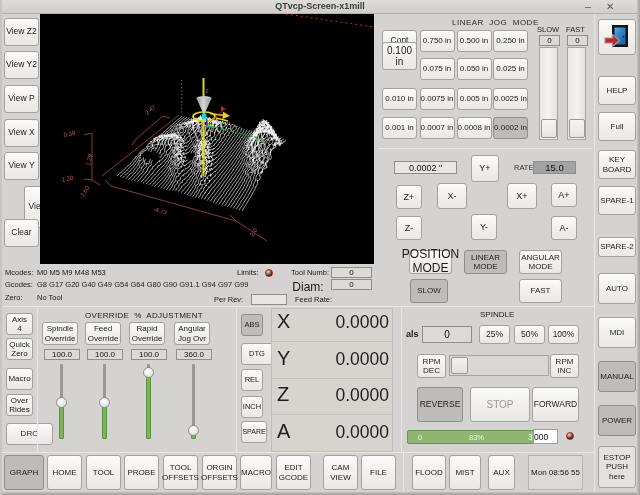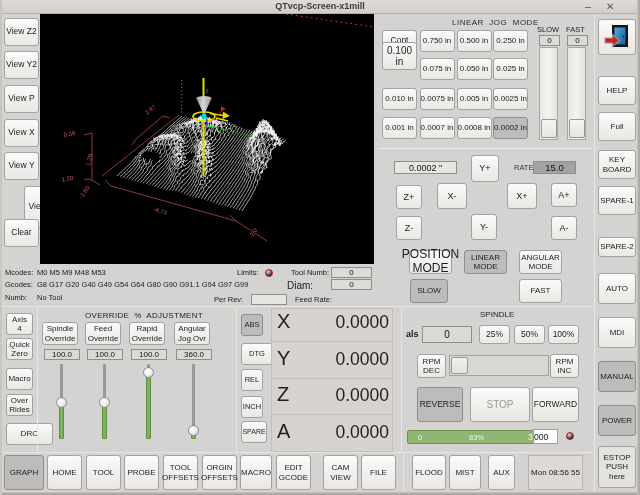--- a/index.html
+++ b/index.html
@@ -122,23 +122,23 @@
 <div class="btn sel" style="left:410px;top:279px;width:38px;height:24px;font-size:8px;">SLOW</div>
 <div class="btn" style="left:519px;top:279px;width:43px;height:24px;font-size:8px;">FAST</div>
 <div class="lab" style="left:5px;top:268px;font-size:7.5px;color:#1a1a1a;">Mcodes:</div>
 <div class="lab" style="left:37px;top:268px;font-size:7.5px;color:#1a1a1a;">M0 M5 M9 M48 M53</div>
 <div class="lab" style="left:237px;top:268px;font-size:7.5px;color:#1a1a1a;">Limits:</div>
 <div class="led" style="left:264.5px;top:268.5px;width:8px;height:8px;"></div>
 <div class="lab" style="left:287px;top:268px;font-size:7.5px;width:42px;text-align:right;color:#1a1a1a;">Tool Numb:</div>
 <div class="fld" style="left:331px;top:266.5px;width:41px;height:11px;font-size:8px;">0</div>
 <div class="lab" style="left:5px;top:280px;font-size:7.5px;color:#1a1a1a;">Gcodes:</div>
 <div class="lab" style="left:37px;top:280px;font-size:7.5px;color:#1a1a1a;">G8 G17 G20 G40 G49 G54 G64 G80 G90 G91.1 G94 G97 G99</div>
-<div class="lab" style="left:287px;top:280px;font-size:10px;width:42px;text-align:left;color:#1a1a1a;">Diam:</div>
+<div class="lab" style="left:287px;top:280px;font-size:12px;width:42px;text-align:center;color:#1a1a1a;">Diam:</div>
 <div class="fld" style="left:331px;top:278.5px;width:41px;height:11px;font-size:8px;">0</div>
-<div class="lab" style="left:5px;top:293px;font-size:7.5px;color:#1a1a1a;">Numb:</div>
+<div class="lab" style="left:5px;top:293px;font-size:7.5px;color:#1a1a1a;">Zero:</div>
 <div class="lab" style="left:37px;top:293px;font-size:7.5px;color:#1a1a1a;">No Tool</div>
 <div class="lab" style="left:214px;top:295px;font-size:7.5px;color:#1a1a1a;">Per Rev:</div>
 <div class="fld" style="left:251px;top:293.5px;width:36px;height:11px;font-size:8px;background:#e8e6e3;"></div>
 <div class="lab" style="left:292px;top:295px;font-size:7.5px;width:40px;text-align:right;color:#1a1a1a;">Feed Rate:</div>
 <div class="fld" style="left:333px;top:293.5px;width:39px;height:20px;font-size:11px;margin-top:48px;">0.0</div>
 <div class="hline" style="left:0;top:306px;width:595px;"></div>
 <div class="vline" style="left:594px;top:14px;height:481px;"></div>
 <div class="btn" style="left:6px;top:313px;width:27px;height:22px;font-size:8px;">Axis<br>4</div>
 <div class="btn" style="left:6px;top:338px;width:27px;height:22px;font-size:8px;">Quick<br>Zero</div>
 <div class="btn" style="left:6px;top:368px;width:27px;height:22px;font-size:8px;">Macro</div>

